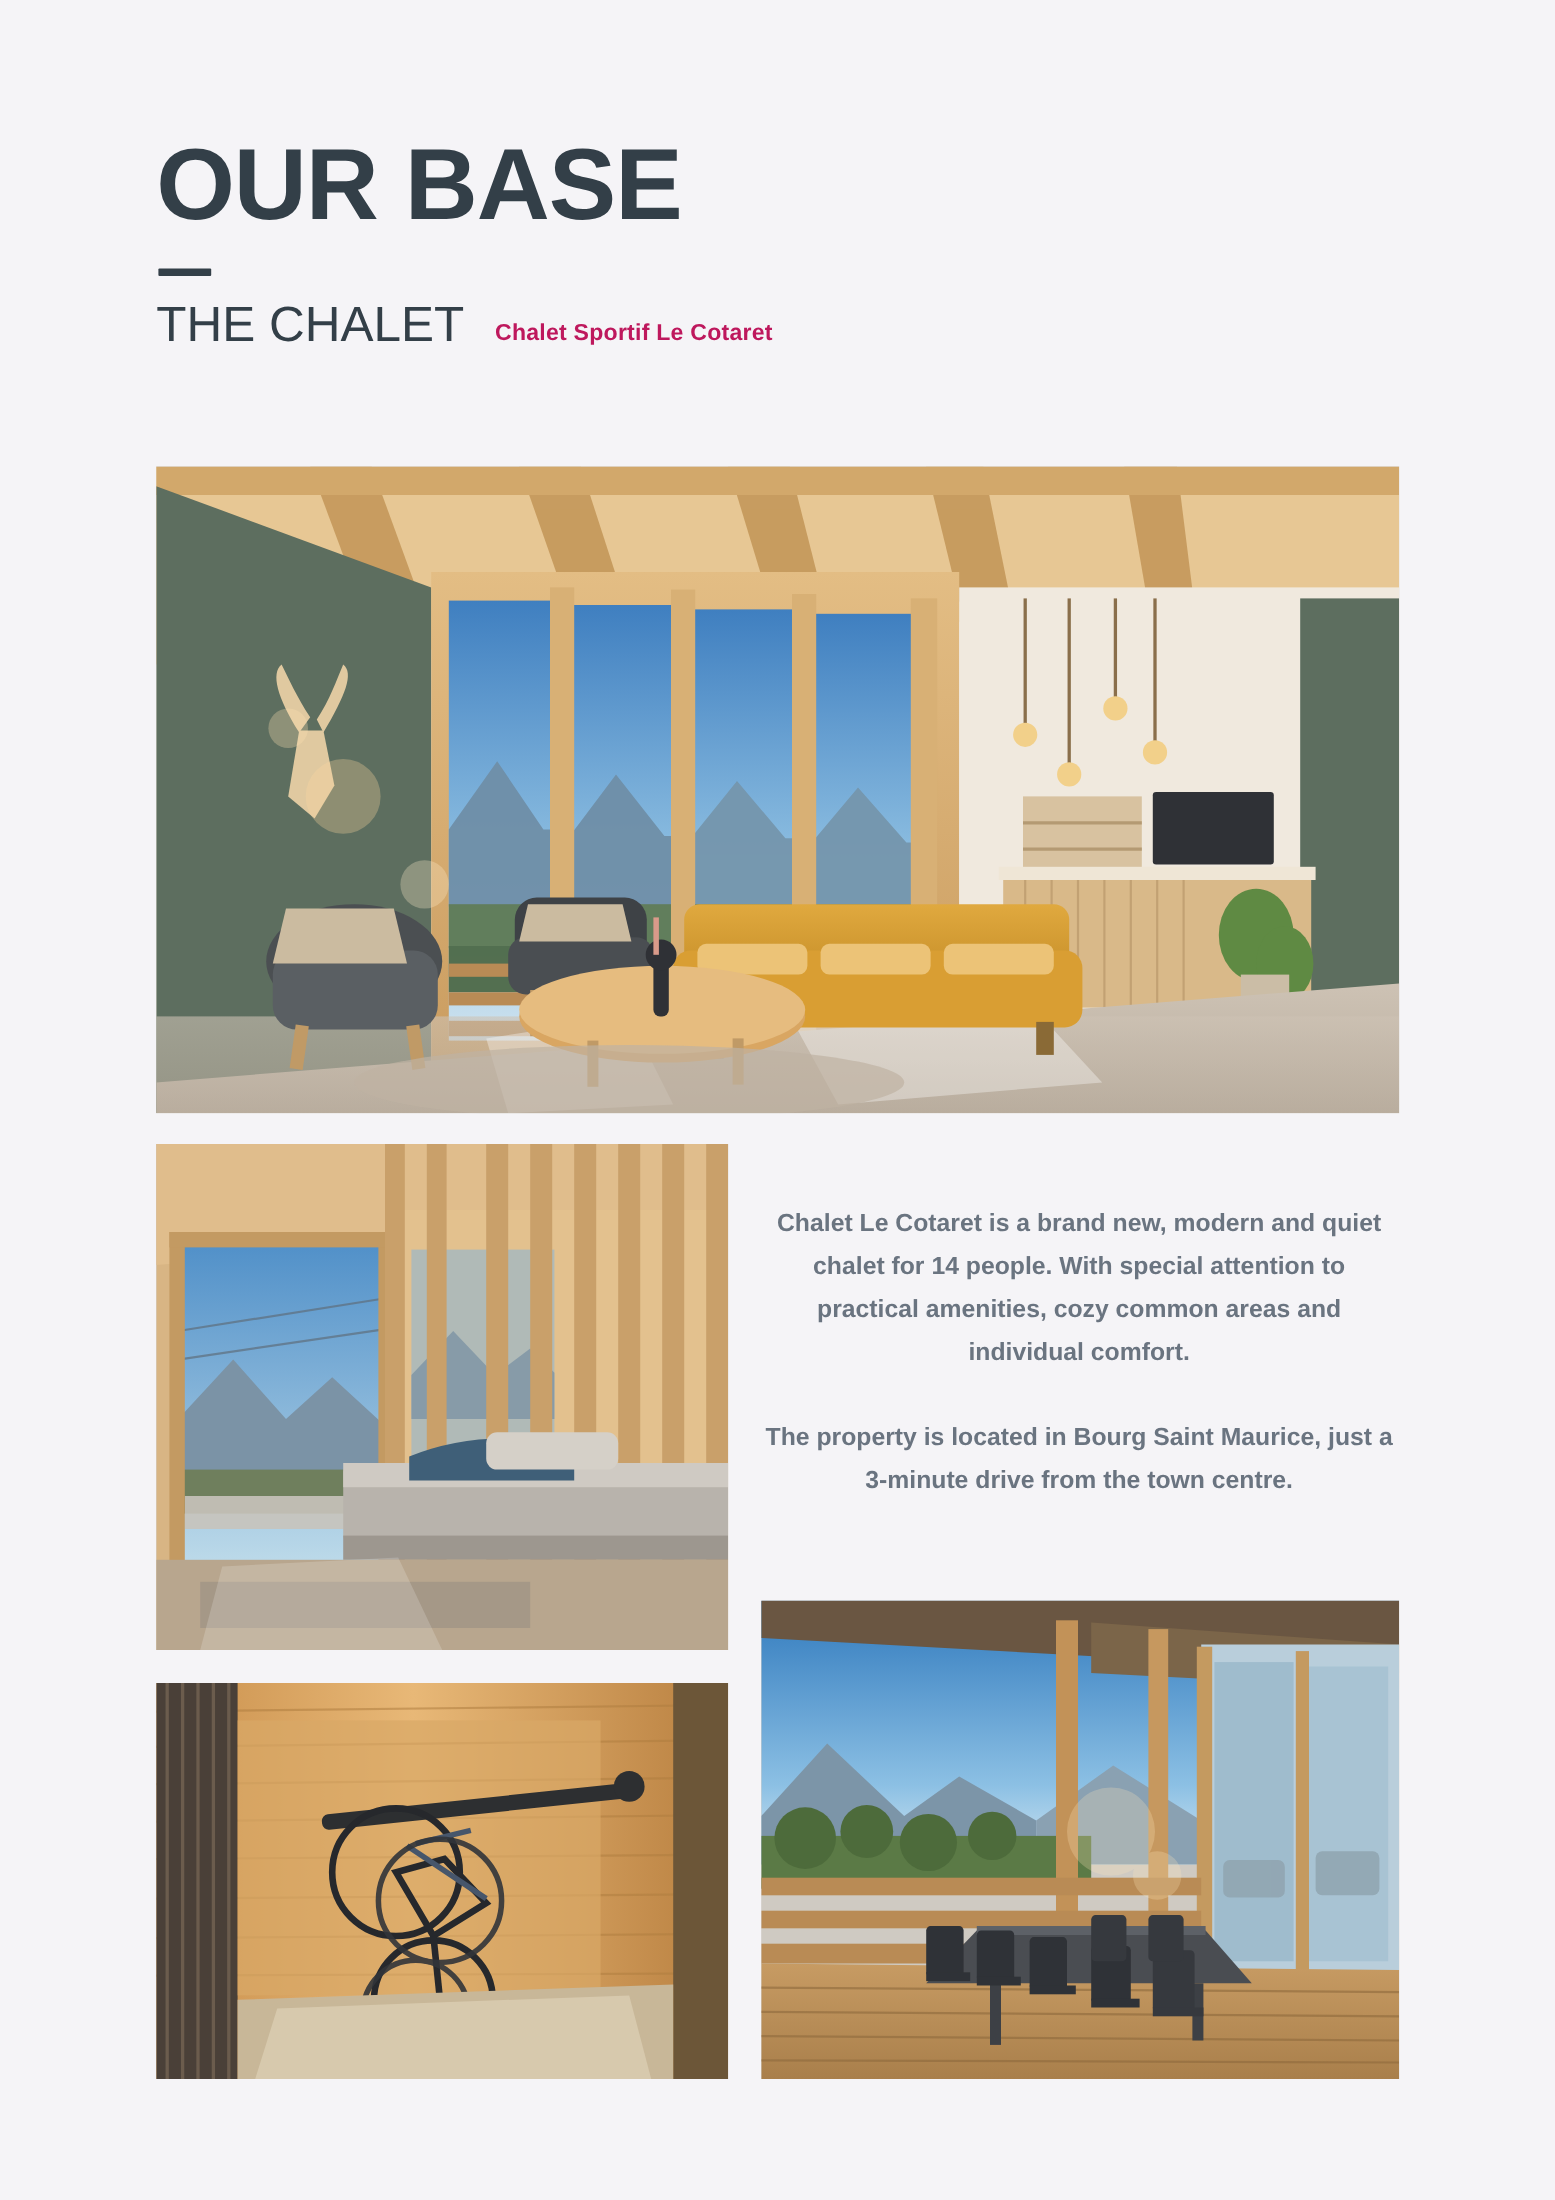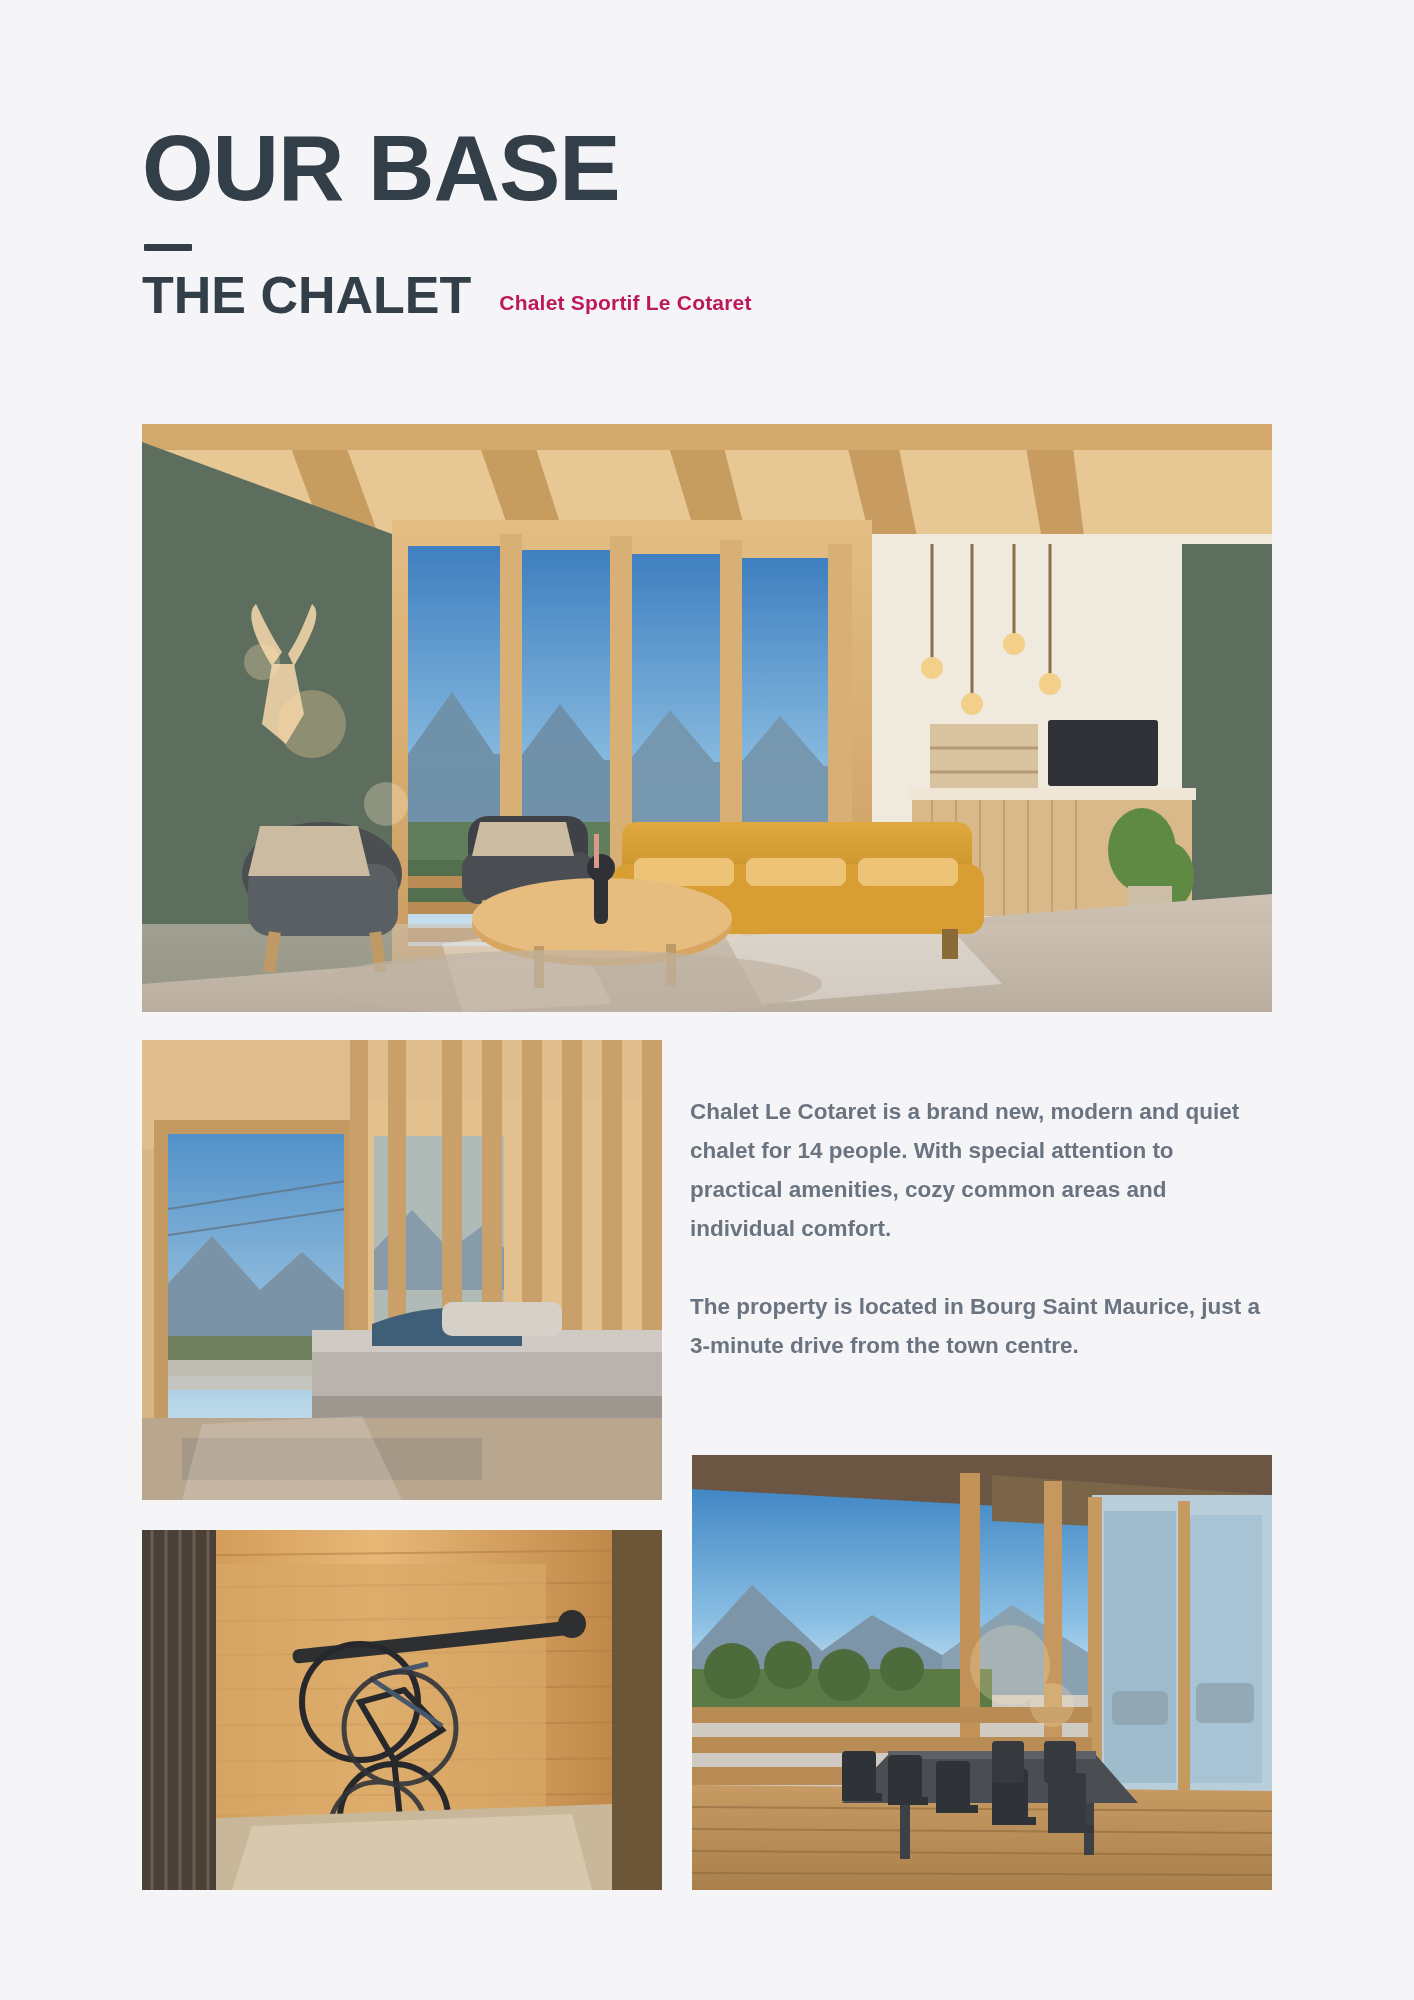--- a/index.html
+++ b/index.html
@@ -43,23 +43,23 @@
     background: #333f48;
     margin: 28px 0 18px 2px;
     border-radius: 1px;
   }
   .subtitle-row {
     display: flex;
     align-items: flex-end;
     gap: 28px;
   }
   .title-sub {
-    font-size: 52px;
+    font-size: 45px;
     line-height: 52px;
-    font-weight: bold;
+    font-weight: normal;
     color: #333f48;
     letter-spacing: 0px;
     margin: 0;
   }
   .title-kicker {
     font-size: 21px;
     font-weight: bold;
     color: #be185d;
     padding-bottom: 6px;
     letter-spacing: 0.2px;
@@ -81,21 +81,21 @@
   #photo-bed    { left: 142px; top: 1040px; width: 520px;  height: 460px; }
   #photo-bikes  { left: 142px; top: 1530px; width: 520px;  height: 360px; }
   #photo-deck   { left: 692px; top: 1455px; width: 580px;  height: 435px; }
 
   
   .copy {
     position: absolute;
     left: 690px;
     top: 1092px;
     width: 582px;
-    text-align: left;
+    text-align: center;
     color: #6a7480;
     font-size: 22.5px;
     line-height: 39px;
     font-weight: bold;
   }
   .copy p { margin: 0 0 39px 0; }
   .copy p:last-child { margin-bottom: 4px; }
 </style>
 </head>
 <body>

